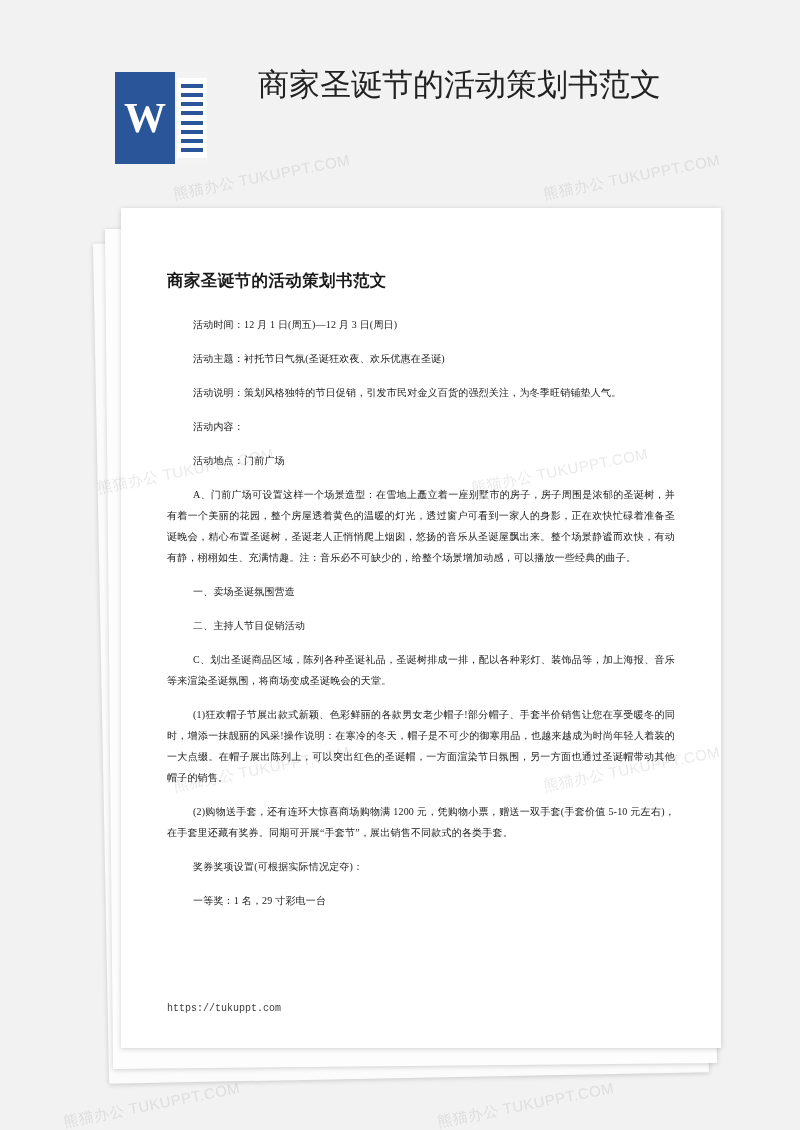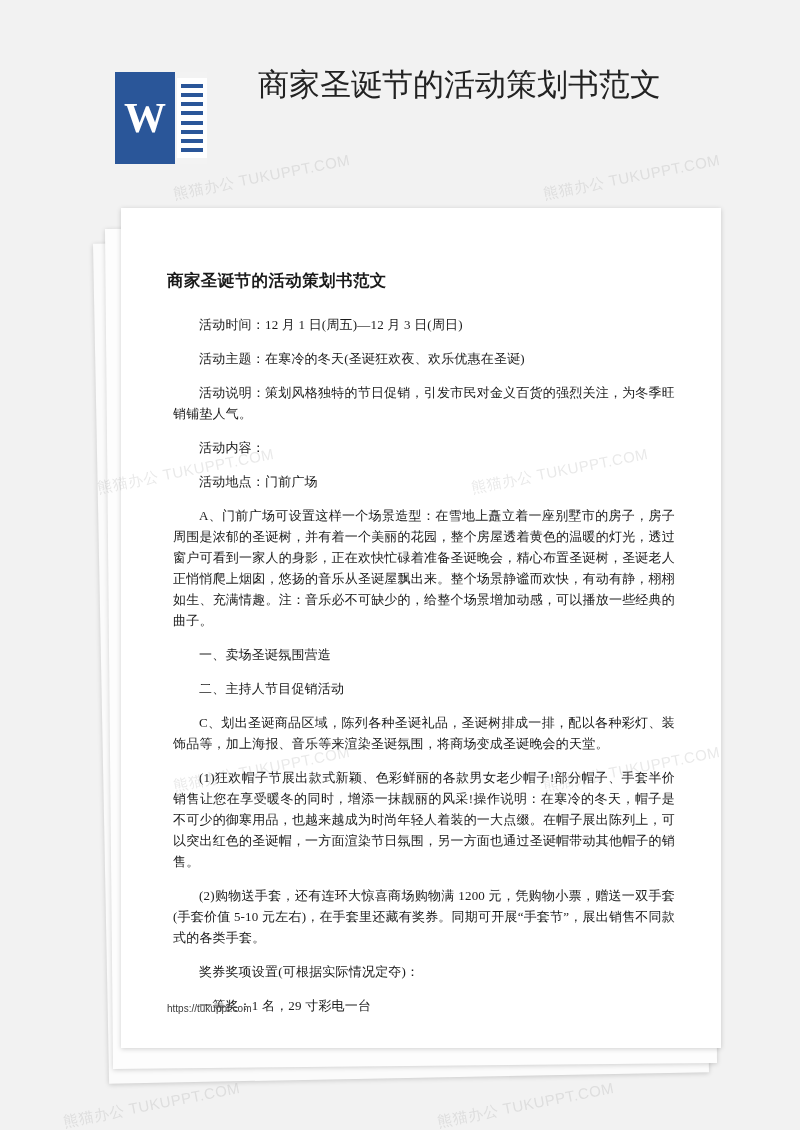--- a/index.html
+++ b/index.html
@@ -138,37 +138,37 @@
     color: #1a1a1a;
     font-family: "Liberation Serif", serif;
   }
   .page-title {
     font-size: 16.5px;
     font-weight: bold;
     margin: 0 0 22px 0;
     letter-spacing: 0.4px;
   }
   .para {
-    font-size: 13px;
+    font-size: 10px;
     line-height: 21px;
-    margin: 0 0 13px 6px;
+    margin: 0 0 13px 0;
     text-align: justify;
     text-indent: 26px;
     letter-spacing: 0.2px;
   }
   .para.bold {
     font-weight: normal;
   }
   .url {
     position: absolute;
     left: 46px;
     bottom: 34px;
     font-size: 10px;
     color: #3b3b3b;
-    font-family: Liberation Sans, sans-serif;
+    font-family: Liberation Mono, monospace;
   }
 </style>
 </head>
 <body>
 
 <div class="header">
   <div class="word-icon">
     <div class="blue">
       <span>W</span>
     </div>
@@ -187,21 +187,21 @@
 </div>
 
 <div class="paper-stack">
   <div class="sheet back2"></div>
   <div class="sheet back1"></div>
   <div class="sheet front">
     <div class="page-body">
       <h1 class="page-title">商家圣诞节的活动策划书范文</h1>
 
       <p class="para">活动时间：12 月 1 日(周五)—12 月 3 日(周日)</p>
-      <p class="para">活动主题：在寒冷的冬天(圣诞狂欢夜、欢乐优惠在圣诞)</p>
+      <p class="para">活动主题：衬托节日气氛(圣诞狂欢夜、欢乐优惠在圣诞)</p>
       <p class="para">活动说明：策划风格独特的节日促销，引发市民对金义百货的强烈关注，为冬季旺销铺垫人气。</p>
       <p class="para">活动内容：</p>
       <p class="para">活动地点：门前广场</p>
       <p class="para">A、门前广场可设置这样一个场景造型：在雪地上矗立着一座别墅市的房子，房子周围是浓郁的圣诞树，并有着一个美丽的花园，整个房屋透着黄色的温暖的灯光，透过窗户可看到一家人的身影，正在欢快忙碌着准备圣诞晚会，精心布置圣诞树，圣诞老人正悄悄爬上烟囱，悠扬的音乐从圣诞屋飘出来。整个场景静谧而欢快，有动有静，栩栩如生、充满情趣。注：音乐必不可缺少的，给整个场景增加动感，可以播放一些经典的曲子。</p>
       <p class="para">一、卖场圣诞氛围营造</p>
       <p class="para">二、主持人节目促销活动</p>
       <p class="para">C、划出圣诞商品区域，陈列各种圣诞礼品，圣诞树排成一排，配以各种彩灯、装饰品等，加上海报、音乐等来渲染圣诞氛围，将商场变成圣诞晚会的天堂。</p>
       <p class="para">(1)狂欢帽子节展出款式新颖、色彩鲜丽的各款男女老少帽子!部分帽子、手套半价销售让您在享受暖冬的同时，增添一抹靓丽的风采!操作说明：在寒冷的冬天，帽子是不可少的御寒用品，也越来越成为时尚年轻人着装的一大点缀。在帽子展出陈列上，可以突出红色的圣诞帽，一方面渲染节日氛围，另一方面也通过圣诞帽带动其他帽子的销售。</p>
       <p class="para">(2)购物送手套，还有连环大惊喜商场购物满 1200 元，凭购物小票，赠送一双手套(手套价值 5-10 元左右)，在手套里还藏有奖券。同期可开展“手套节”，展出销售不同款式的各类手套。</p>
       <p class="para bold">奖券奖项设置(可根据实际情况定夺)：</p>

